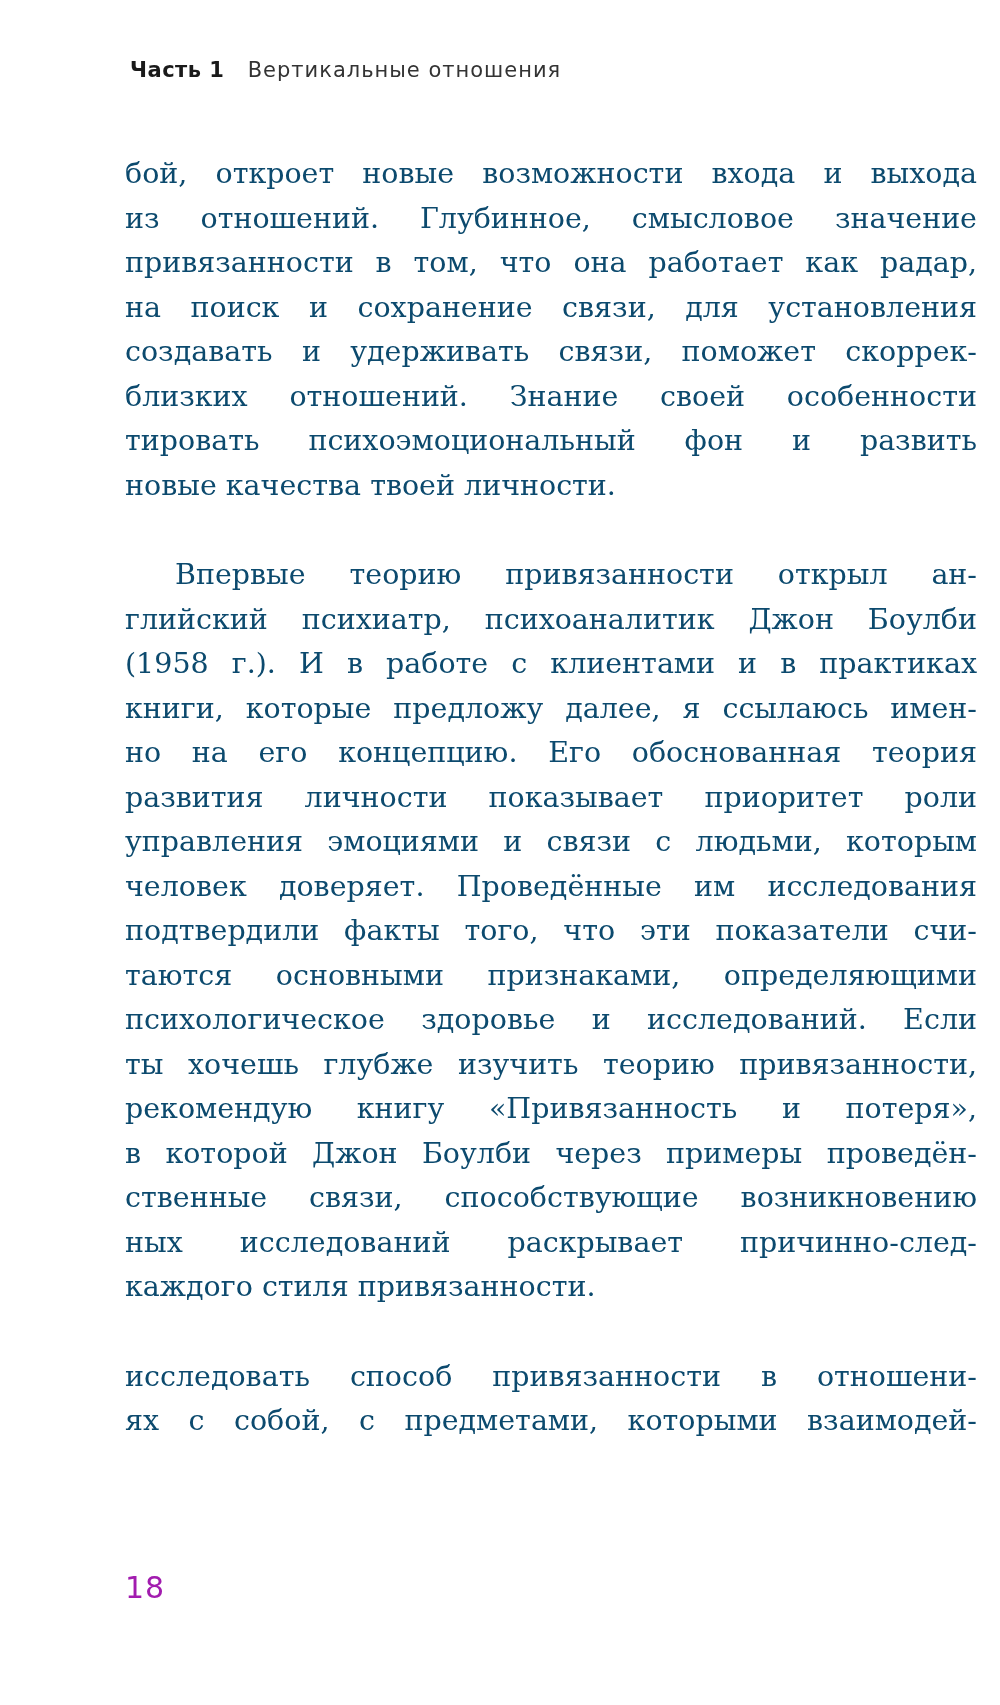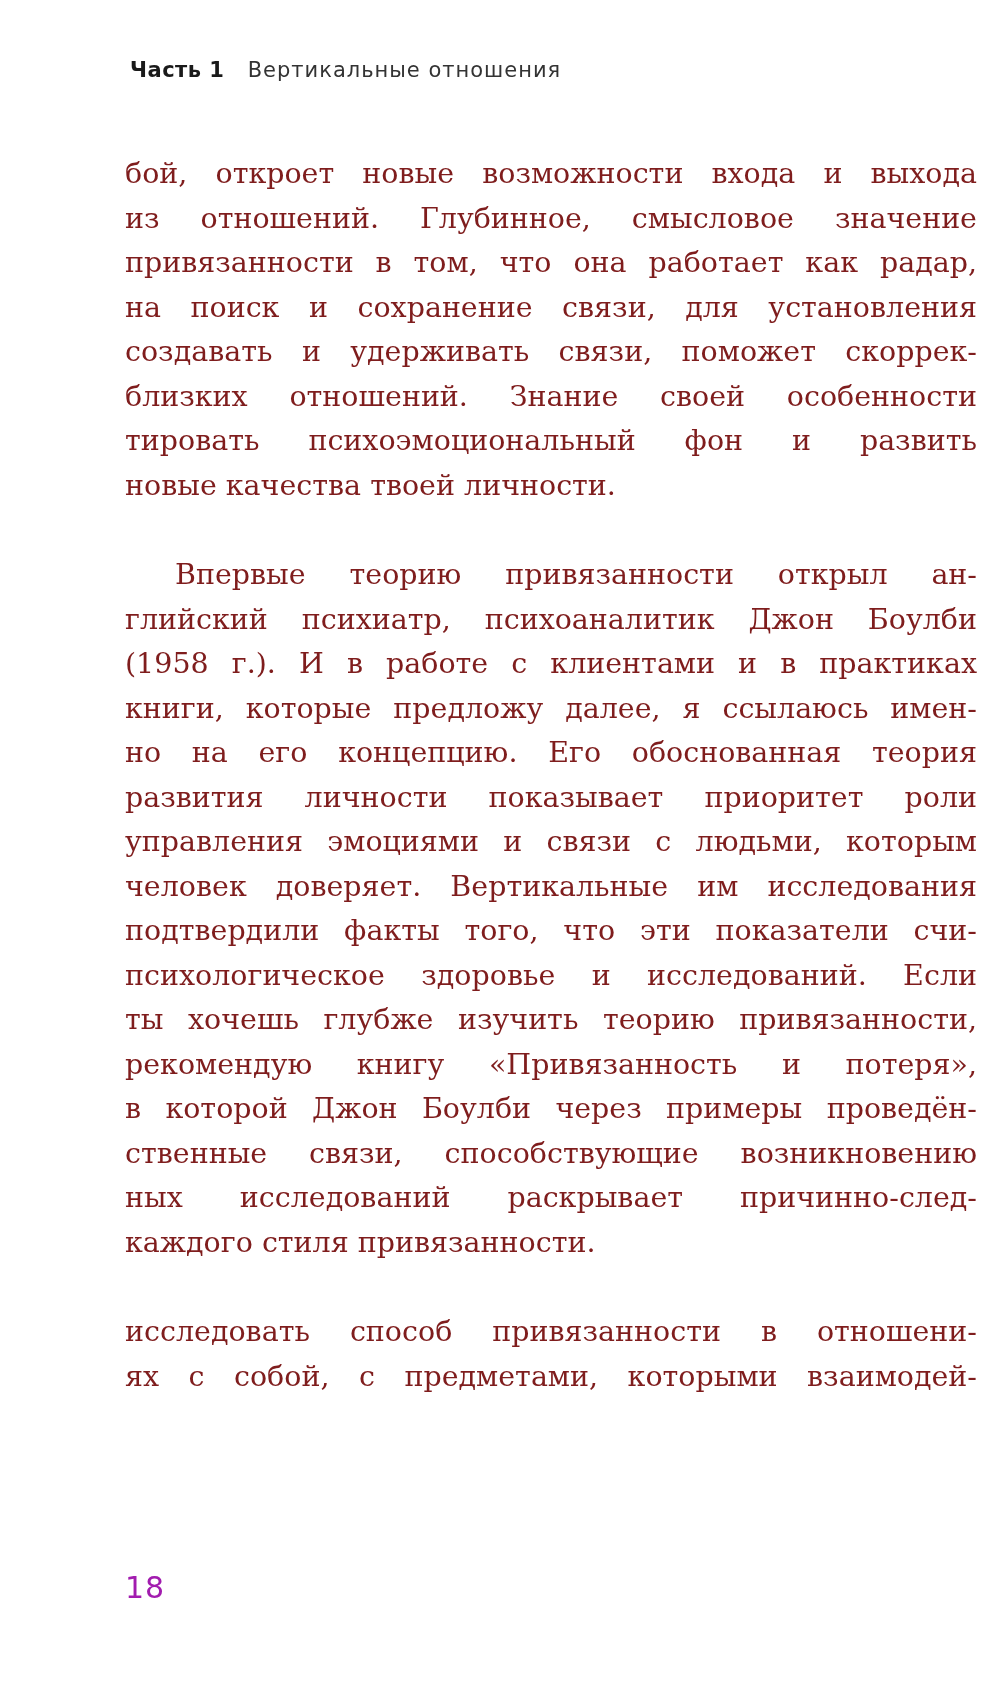--- a/index.html
+++ b/index.html
@@ -34,21 +34,21 @@
       color: #333333;
       letter-spacing: 1px;
     }
     .body-text {
       position: absolute;
       left: 125px;
       top: 152px;
       width: 852px;
       font-family: "DejaVu Serif", serif;
       font-size: 28.5px;
-      color: #7f1d1d;
+      color: #0c4a6e;
     }
     .para {
       margin: 0;
     }
     .line {
       display: block;
       height: 44.5px;
       line-height: 44.5px;
       text-align: justify;
       text-align-last: justify;
@@ -98,22 +98,23 @@
   <div class="para-gap"></div>
 
   <div class="para">
     <span class="line indent">Впервые теорию привязанности открыл ан-</span>
     <span class="line">глийский психиатр, психоаналитик Джон Боулби</span>
     <span class="line">(1958 г.). И в работе с клиентами и в практиках</span>
     <span class="line">книги, которые предложу далее, я ссылаюсь имен-</span>
     <span class="line">но на его концепцию. Его обоснованная теория</span>
     <span class="line">развития личности показывает приоритет роли</span>
     <span class="line">управления эмоциями и связи с людьми, которым</span>
-    <span class="line">человек доверяет. Вертикальные им исследования</span>
+    <span class="line">человек доверяет. Проведённые им исследования</span>
     <span class="line">подтвердили факты того, что эти показатели счи-</span>
+    <span class="line">таются основными признаками, определяющими</span>
     <span class="line">психологическое здоровье и исследований. Если</span>
     <span class="line">ты хочешь глубже изучить теорию привязанности,</span>
     <span class="line">рекомендую книгу «Привязанность и потеря»,</span>
     <span class="line">в которой Джон Боулби через примеры проведён-</span>
     <span class="line">ственные связи, способствующие возникновению</span>
     <span class="line">ных исследований раскрывает причинно-след-</span>
     <span class="line last">каждого стиля привязанности.</span>
   </div>
 
   <div class="para-gap"></div>

